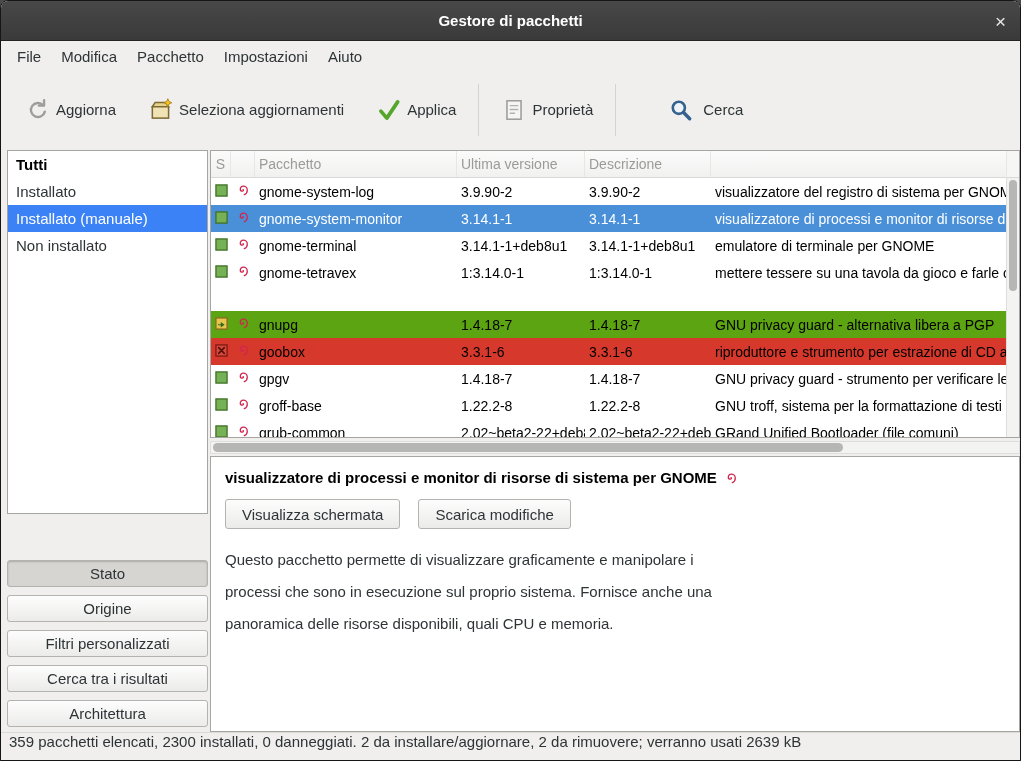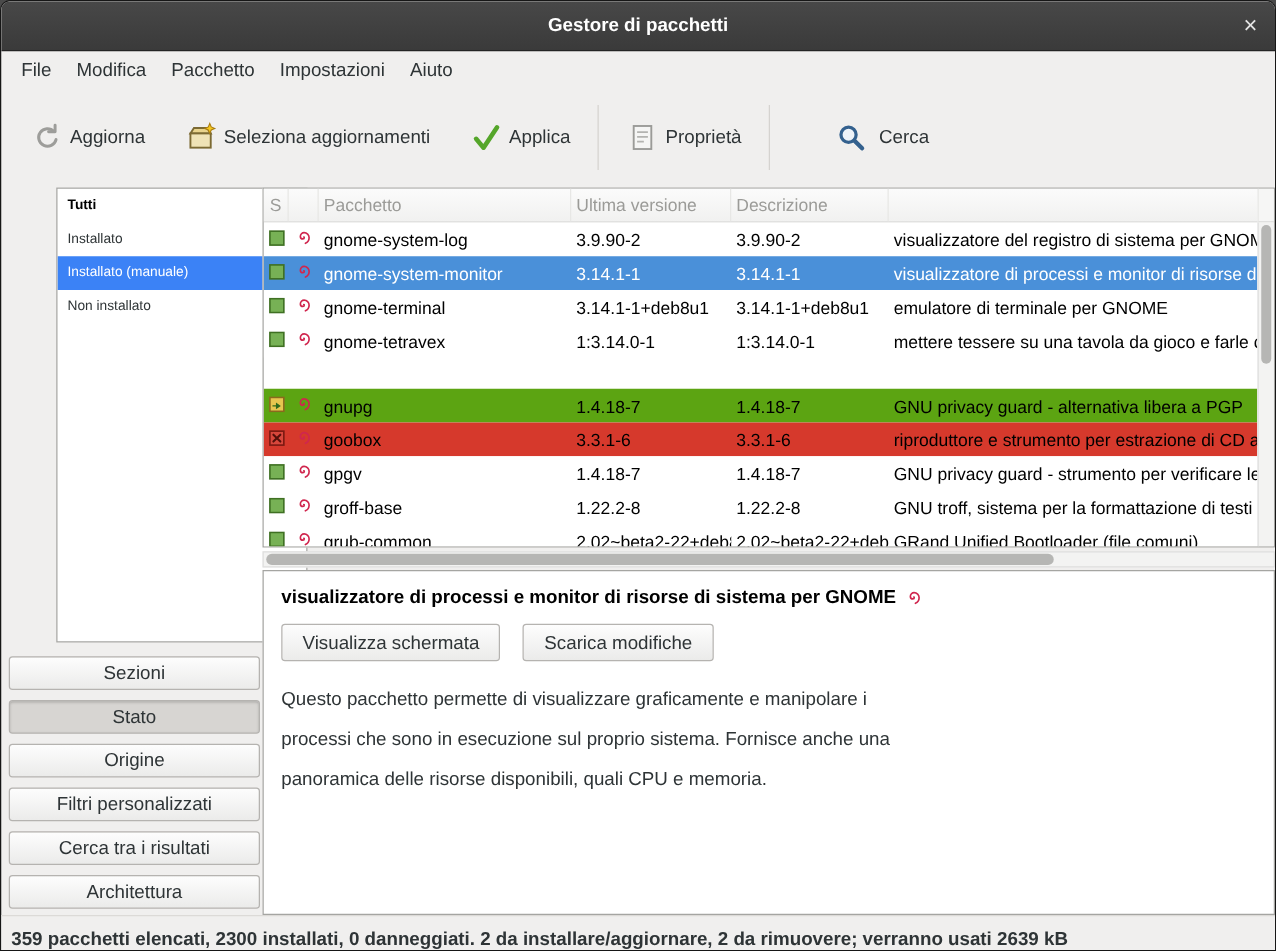--- a/index.html
+++ b/index.html
@@ -28,21 +28,21 @@
             padding: 4px 10px; font-size: 15px; color: #2e3436; }
   .tb-btn.horiz { flex-direction: row; gap: 9px; padding: 8px 14px; margin-left: 26px; }
   .tb-icon { display: flex; align-items: center; justify-content: center; height: 26px; }
   .tb-sep { width: 1px; height: 52px; background: #d5d3d0; }
 
   
   .main { position: absolute; top: 146px; left: 0; right: 0; bottom: 28px; }
 
   .filter-box { position: absolute; left: 6px; top: 3px; width: 201px; height: 364px;
                 background: #fff; border: 1px solid #a5a5a2; overflow: hidden;
-                font-size: 11px; color: #2e3436; margin-left: 38px; }
+                font-size: 15px; color: #2e3436; }
   .filter-item { height: 27px; line-height: 27px; padding-left: 8px; white-space: nowrap; overflow: hidden; }
   .filter-item.bold { font-weight: bold; color: #000; }
   .filter-item.selected { color: #fff; }
 
   .side-buttons { position: absolute; left: 6px; bottom: 5px; width: 201px;
                   display: flex; flex-direction: column; gap: 8px; }
   .gtk-btn { height: 27px; border: 1px solid #b5b3b0; border-radius: 3px;
              background: linear-gradient(#fdfdfd, #ebebea); font-size: 15px; color: #2e3436;
              display: flex; align-items: center; justify-content: center;
              font-family: inherit; white-space: nowrap; }
@@ -81,22 +81,22 @@
              background: #fff; border: 1px solid #a5a5a2; padding: 12px 14px;
              font-size: 15px; color: #2e3436; }
   .details-title-row { display: flex; align-items: center; gap: 7px; font-weight: bold;
                        color: #000; font-size: 15px; }
   .details-buttons { display: flex; gap: 18px; margin-top: 13px; }
   .details-buttons .gtk-btn { height: 30px; padding: 0 16px; }
   .details-desc { margin-top: 15px; line-height: 32px; color: #2e3436; }
 
   
   .statusbar { position: absolute; left: 0; right: 0; bottom: 0; height: 28px;
-               display: flex; align-items: flex-end; padding-left: 8px; font-size: 15px;
-               color: #2e3436; background: #f0efee; border-top: 1px solid #dcdad7; font-weight: bold; }
+               display: flex; align-items: flex-start; padding-left: 8px; font-size: 15px;
+               color: #2e3436; background: #f0efee; border-top: 1px solid #dcdad7; }
 
   .swirl-slot { display: inline-flex; align-items: center; }
 </style>
 </head>
 <body>
 
 <div class="window">
 
   <div class="titlebar">
     <span class="title">Gestore di pacchetti</span>
@@ -164,21 +164,20 @@
   <div class="main">
 
     <div class="filter-box">
         <div class="filter-item bold">Tutti</div>
         <div class="filter-item">Installato</div>
         <div class="filter-item selected" style="background: #3b82f6;">Installato (manuale)</div>
         <div class="filter-item">Non installato</div>
       </div>
 
     <div class="side-buttons">
-        <button class="gtk-btn">Sezioni</button>
         <button class="gtk-btn pressed">Stato</button>
         <button class="gtk-btn">Origine</button>
         <button class="gtk-btn">Filtri personalizzati</button>
         <button class="gtk-btn">Cerca tra i risultati</button>
         <button class="gtk-btn">Architettura</button>
       </div>
 
     <div class="table-box">
       <div class="table-header">
           <div class="th c-s">S</div>

